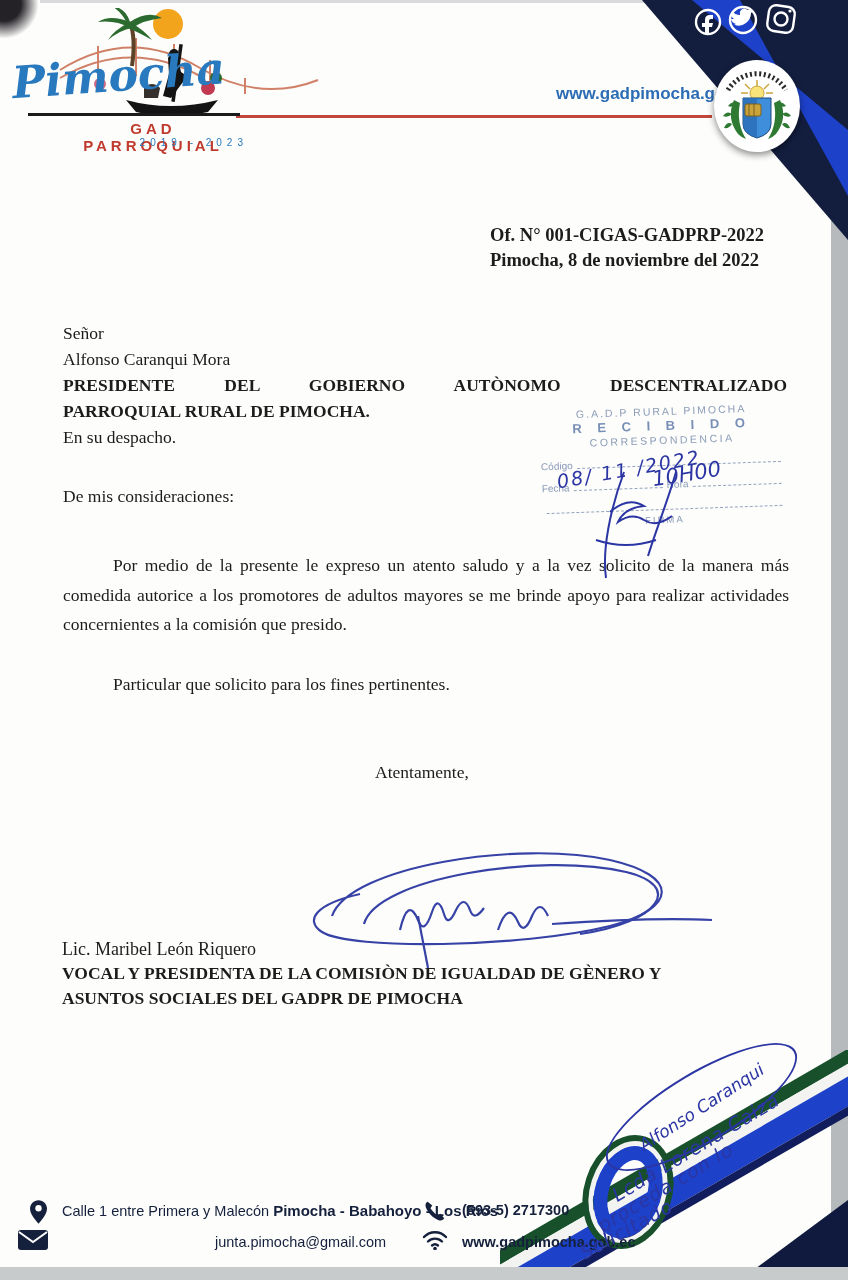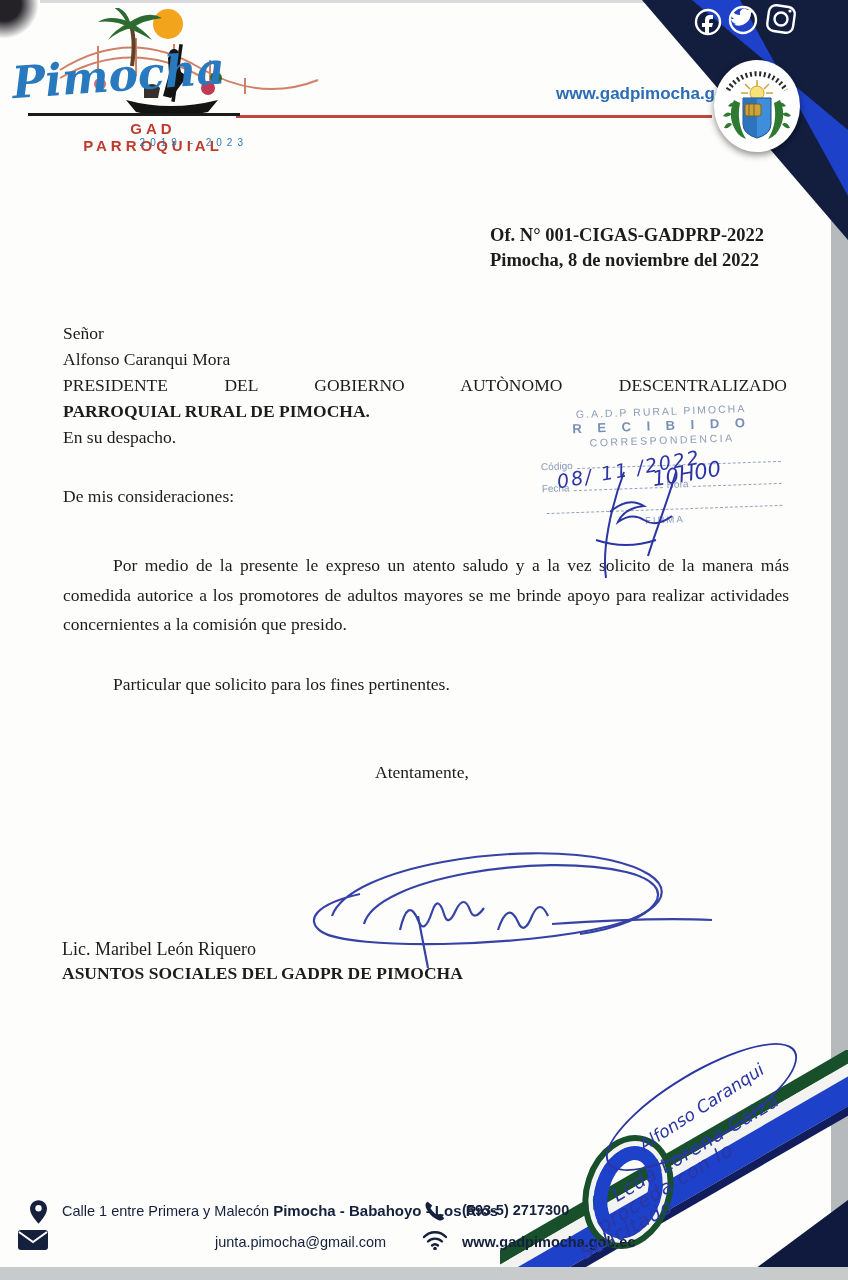--- a/index.html
+++ b/index.html
@@ -22,21 +22,21 @@
   #logo-gad{left:58px;top:120px;width:190px;text-align:center;font-family:"Liberation Sans",sans-serif;
     font-weight:bold;font-size:15px;letter-spacing:4px;color:#c13a2e;z-index:3;}
   #logo-years{left:58px;top:137px;width:190px;text-align:right;font-family:"Liberation Sans",sans-serif;
     font-weight:normal;font-size:10px;letter-spacing:5px;color:#2979be;z-index:3;}
   #seal{left:712px;top:58px;width:92px;height:100px;z-index:4;}
   #seal .disc{position:absolute;left:2px;top:2px;width:86px;height:92px;border-radius:50%;
     background:#fff;box-shadow:0 3px 7px rgba(0,0,0,.45);}
   
   #ref-block{left:490px;top:203px;width:310px;font-weight:bold;font-size:18.5px;line-height:25px;z-index:2;margin-top:20px;}
   #recipient{left:63px;top:320px;width:724px;font-size:17.5px;line-height:26px;z-index:2;}
-  .just-line{text-align:justify;text-align-last:justify;font-weight:normal;}
+  .just-line{text-align:justify;text-align-last:justify;font-weight:bold;}
   .bold{font-weight:bold;}
   #greeting{left:63px;top:486px;font-size:17.5px;z-index:2;}
   #body-p1{left:63px;top:551px;width:726px;font-size:17.5px;line-height:29.5px;
     text-align:justify;text-indent:50px;z-index:2;}
   #body-p2{left:63px;top:646px;width:726px;font-size:17.5px;text-indent:50px;z-index:2;margin-top:28px;}
   #closing{left:375px;top:762px;font-size:17.5px;z-index:2;}
   #signer-block{left:62px;top:938px;width:724px;text-align:left;z-index:2;}
   #signer-name{font-size:18px;line-height:23px;}
   .signer-title{font-weight:bold;font-size:17.5px;line-height:24.5px;}
   
@@ -227,20 +227,21 @@
       <path d="M84 86 C 96 40 260 14 346 34 C 404 48 380 84 300 96"></path>
       <path d="M120 92 q 8 -34 18 -10 q 6 16 14 -8 q 6 -18 12 2 q 4 14 12 -4 q 8 -16 14 0 q 4 12 14 -2"></path>
       <path d="M218 92 q 10 -30 20 -8 q 6 14 14 -6 q 8 -18 16 0"></path>
       <path d="M138 78 l 10 52"></path>
       <path d="M272 86 C 330 82 390 80 432 82"></path>
     </g>
   </svg>
 
   <div class="abs" id="signer-block">
     <div id="signer-name">Lic. Maribel León Riquero</div>
+    <div class="signer-title">VOCAL Y PRESIDENTA DE LA COMISIÒN DE IGUALDAD DE GÈNERO Y</div>
     <div class="signer-title">ASUNTOS SOCIALES DEL GADPR DE PIMOCHA</div>
   </div>
 
   <div class="abs ink" id="hw-sig-ellipse">
     <span>Alfonso Caranqui</span>
   </div>
   <div class="abs ink hw-line" id="hw-l1">Lcda Lorena Caiza</div>
   <div class="abs ink hw-line" id="hw-l2">proceda con lo</div>
   <div class="abs ink hw-line" id="hw-l3">Solicitado</div>
 

